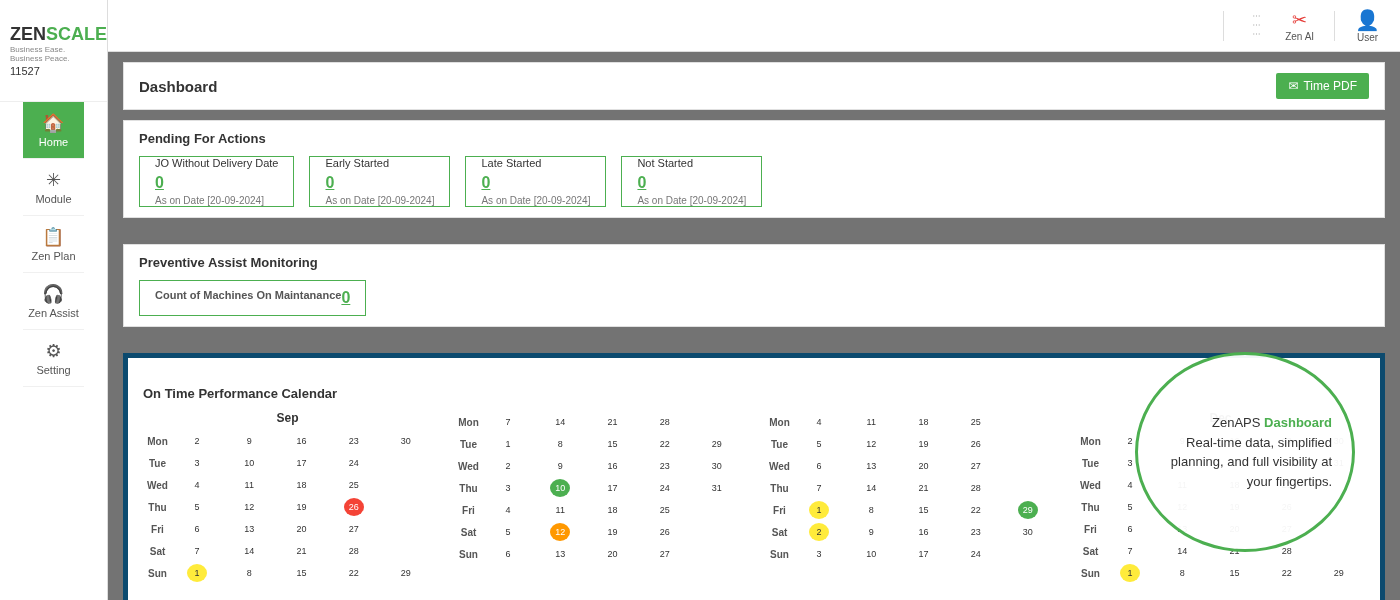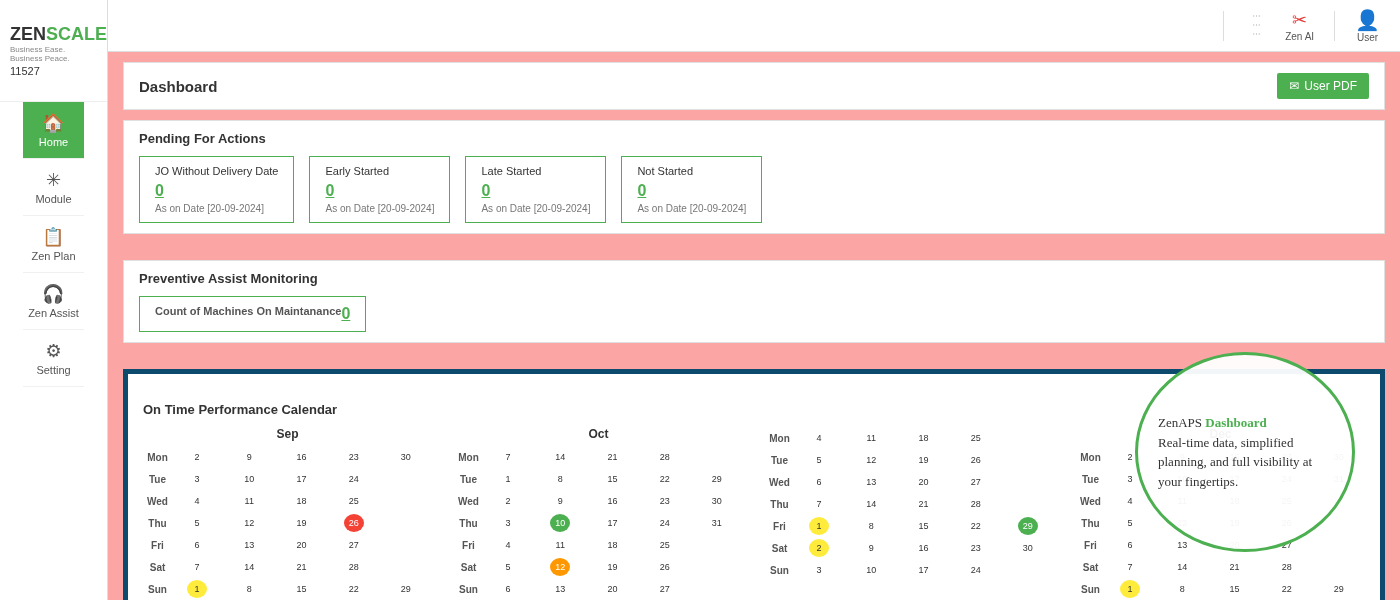--- a/index.html
+++ b/index.html
@@ -78,21 +78,21 @@
     .main-wrapper {
       flex: 1;
       display: flex;
       flex-direction: column;
       overflow: hidden;
     }
     .content-area {
       flex: 1;
       overflow-y: auto;
       padding: 10px 15px;
-      background: #fca5a5;
+      background: #737373;
     }
 
     
     .dashboard-header {
       display: flex;
       align-items: center;
       justify-content: space-between;
       background: #fff;
       padding: 10px 15px;
       margin-bottom: 10px;
@@ -126,21 +126,21 @@
       margin-bottom: 10px;
     }
 
     
     .pending-items {
       display: flex;
       gap: 15px;
     }
     .pending-card {
       border: 1px solid #4CAF50;
-      padding: 8px 15px;
+      padding: 0 15px;
       min-width: 140px;
       display: flex;
       flex-direction: column;
     }
     .pending-card-title { font-size: 11px; color: #333; margin-bottom: 5px; }
     .pending-card-value { font-size: 16px; color: #4CAF50; text-decoration: underline; font-weight: bold; }
     .pending-card-date { font-size: 10px; color: #777; margin-top: 3px; }
 
     
     .machine-card {
@@ -206,27 +206,26 @@
       position: absolute;
       right: 30px;
       top: 290px;
       width: 220px;
       height: 200px;
       border: 3px solid #4CAF50;
       border-radius: 50%;
       display: flex;
       align-items: center;
       justify-content: center;
-      text-align: left;
+      text-align: right;
       padding: 20px;
       background: rgba(255,255,255,0.95);
       font-size: 13px;
       line-height: 1.5;
       color: #333;
-      font-family: Liberation Serif, serif;
     }
     .annotation-bubble .highlight { color: #4CAF50; font-weight: bold; }
 
     
     .main-content-relative {
       position: relative;
     }
 
     
     .content-area::-webkit-scrollbar { width: 6px; }
@@ -290,21 +289,21 @@
     </div>
   </div>
 
   <div class="content-area">
     <div class="main-content-relative" style="position:relative;">
 
       <div class="dashboard-header">
         <span class="dashboard-title">Dashboard</span>
         <button class="send-pdf-btn">
           <span>✉</span>
-          <span>User PDF</span>
+          <span>Time PDF</span>
         </button>
       </div>
 
       <div class="section-card">
         <div class="section-title">Pending For Actions</div>
         <div class="pending-items" id="pending-items">
             <div class="pending-card">
     <div class="pending-card-title">JO Without Delivery Date</div>
     <div class="pending-card-value">0</div>
     <div class="pending-card-date">As on Date [20-09-2024]</div>
@@ -450,21 +449,20 @@
         <span class="cal-day ">22</span>
       </td>
                     <td>
         <span class="cal-day ">29</span>
       </td>
                   </tr>
                 </tbody>
               </table>
             </div>
             <div class="calendar-month">
-              <div class="calendar-month-title">Oct</div>
               <table class="cal-table">
                 <tbody>
                   <tr>
                     <td class="day-label">Mon</td>
                     <td>
         <span class="cal-day ">7</span>
       </td>
                     <td>
         <span class="cal-day ">14</span>
       </td>

